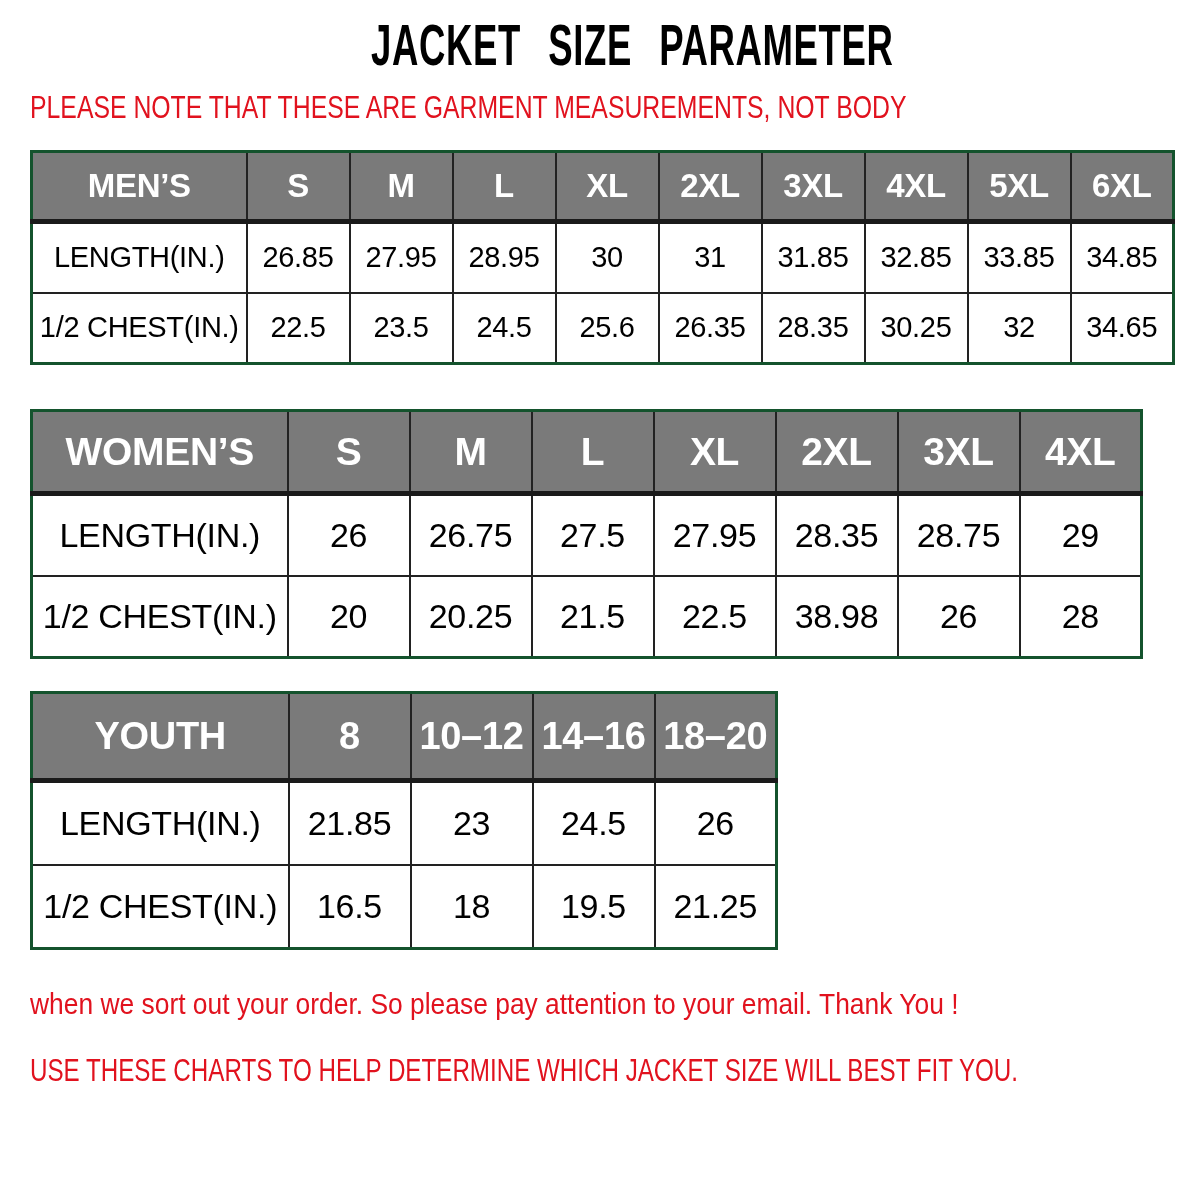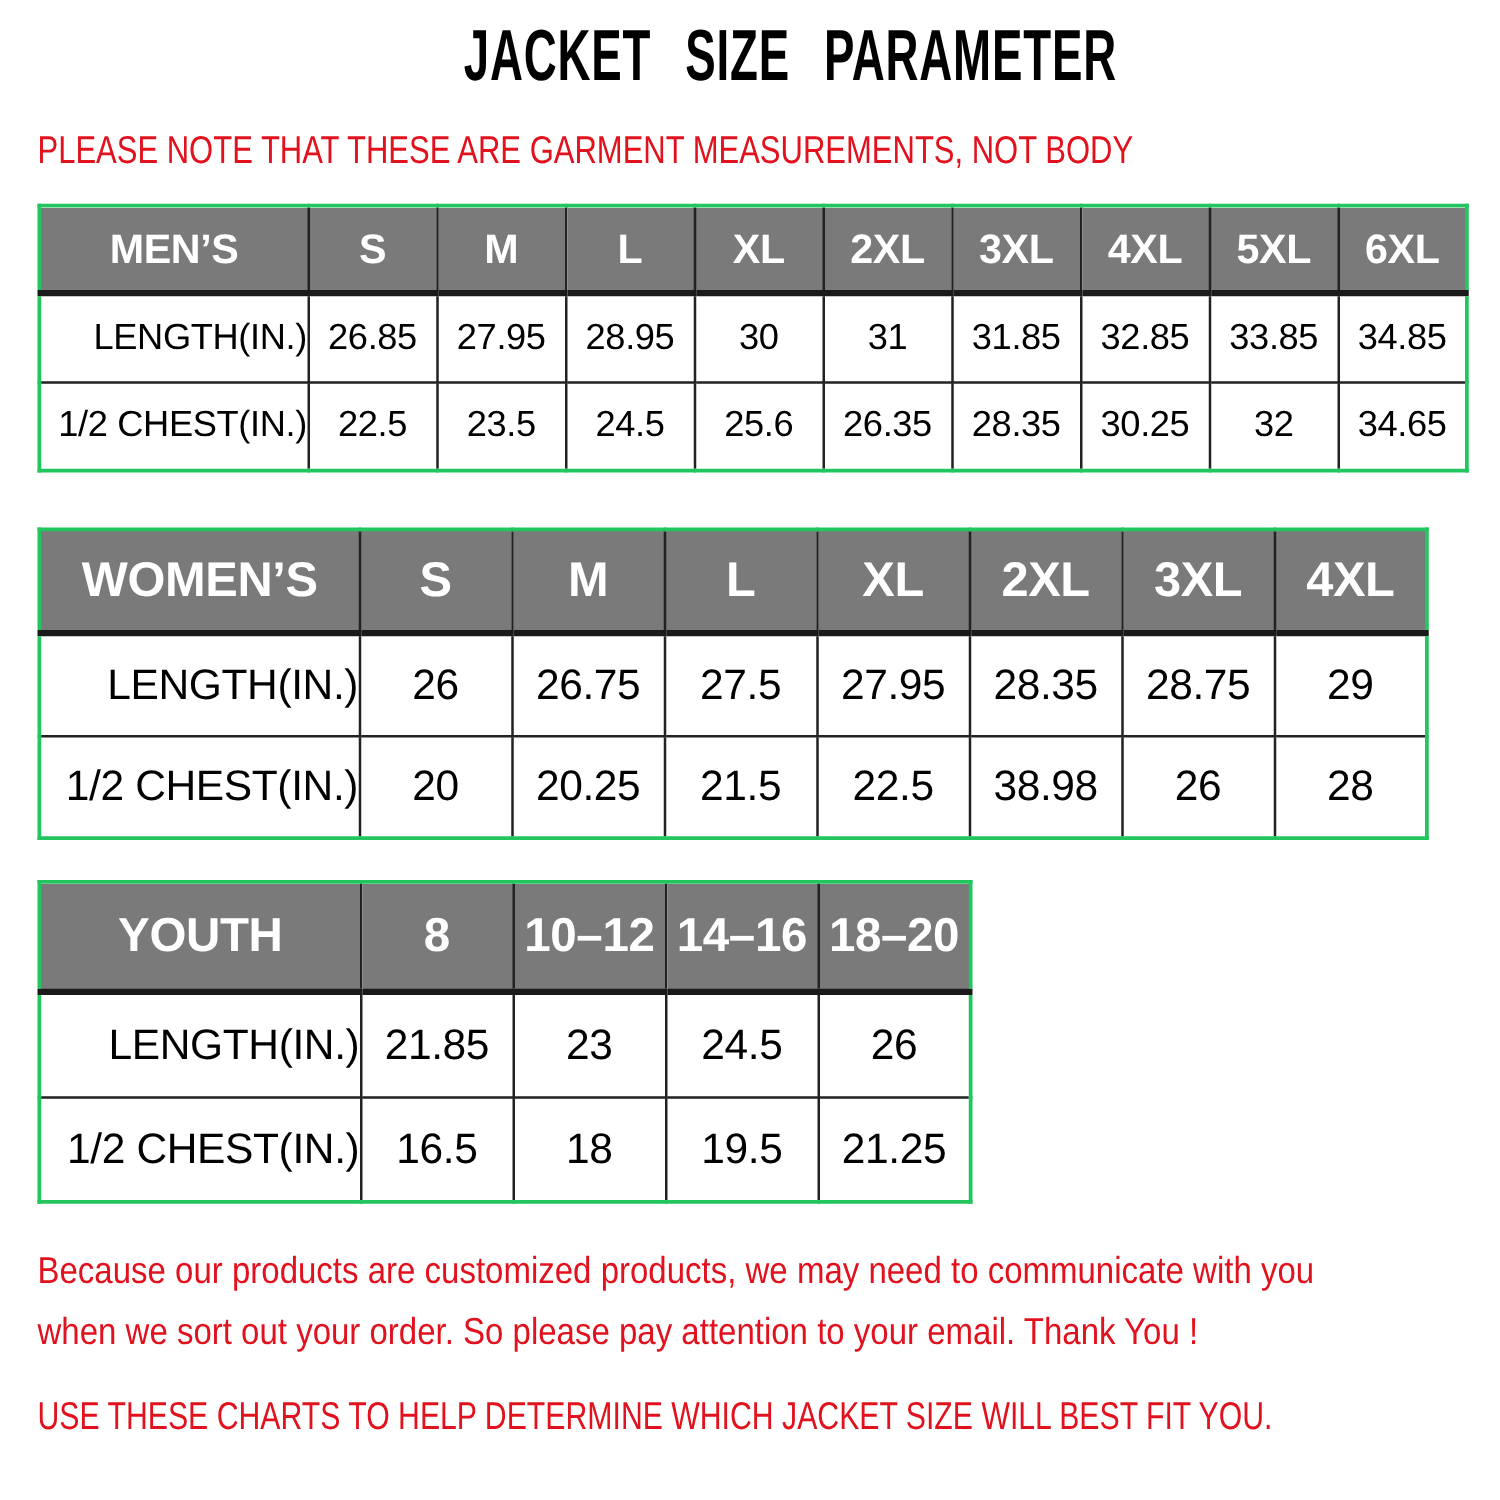--- a/index.html
+++ b/index.html
@@ -14,48 +14,48 @@
   h1.title { margin: 0; line-height: 1.0; font-size: 58px; font-weight: 700; white-space: nowrap; text-align: right; }
   .title-inner {
     display: inline-block;
     transform: scaleX(0.63);
     transform-origin: 0 0;
     letter-spacing: 1px;
     word-spacing: 0.45em;
   }
 
   
-  .note { margin-top: 28px; line-height: 35px; }
+  .note { margin-top: 16px; line-height: 35px; }
   .note .cond { font-size: 31px; }
   .red { color: #e1121e; }
   .cond {
     display: inline-block; white-space: nowrap;
     transform-origin: 0 50%;
   }
   .cx80 { transform: scaleX(0.80); }
   .cx88 { transform: scaleX(0.88); }
   .cx78 { transform: scaleX(0.78); }
 
   
   table.sizes {
     border-collapse: collapse; table-layout: fixed;
-    border: 3px solid #22c55e;
+    border: 3px solid #14532d;
     letter-spacing: -0.3px;
   }
   .sizes th, .sizes td {
     border: 2px solid #222222;
     text-align: center; vertical-align: middle;
     padding: 0; overflow: hidden;
   }
   .sizes thead th {
     background: #7a7a7a; color: #ffffff;
     font-weight: 700;
     border-bottom: 5px solid #1a1a1a;
   }
-  .sizes tbody th { font-weight: 400; text-align: right; }
+  .sizes tbody th { font-weight: 400; }
 
   table.mens { margin-top: 20px; font-size: 29px; }
   table.mens thead th { font-size: 33px; }
   table.mens thead tr { height: 70px; }
   table.mens tbody tr { height: 71px; }
 
   table.womens { margin-top: 44px; font-size: 34px; }
   table.womens thead th { font-size: 39px; }
   table.womens thead tr { height: 83px; }
   table.womens tbody tr { height: 82px; }
@@ -213,21 +213,20 @@
           <th>1/2 CHEST(IN.)</th>
           <td>16.5</td>
           <td>18</td>
           <td>19.5</td>
           <td>21.25</td>
         </tr>
       </tbody>
   </table>
 
   <div class="footer red">
-    <div><span class="cond cx88">Because our products are customized products, we may need to communicate with you</span></div>
     <div><span class="cond cx88">when we sort out your order. So please pay attention to your email. Thank You !</span></div>
   </div>
 
   <div class="fitline red">
     <span class="cond cx78">USE THESE CHARTS TO HELP DETERMINE WHICH JACKET SIZE WILL BEST FIT YOU.</span>
   </div>
 
 </div>
 
 </body></html>

